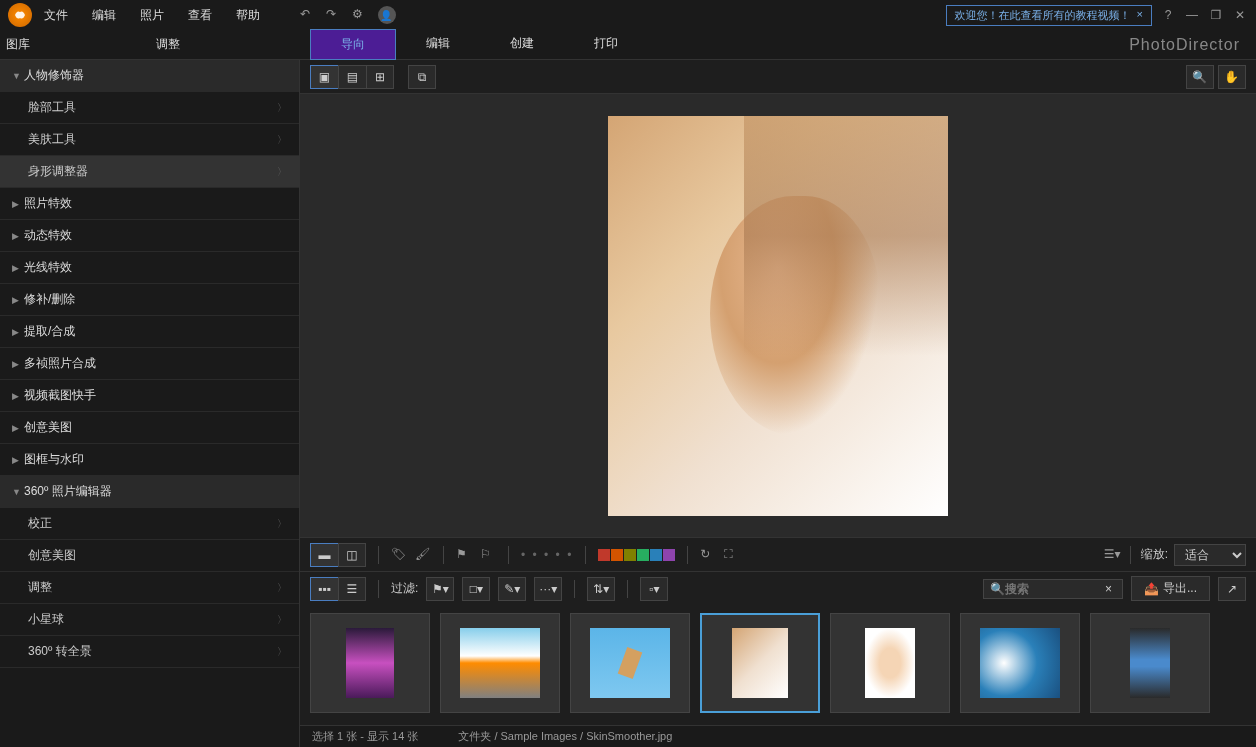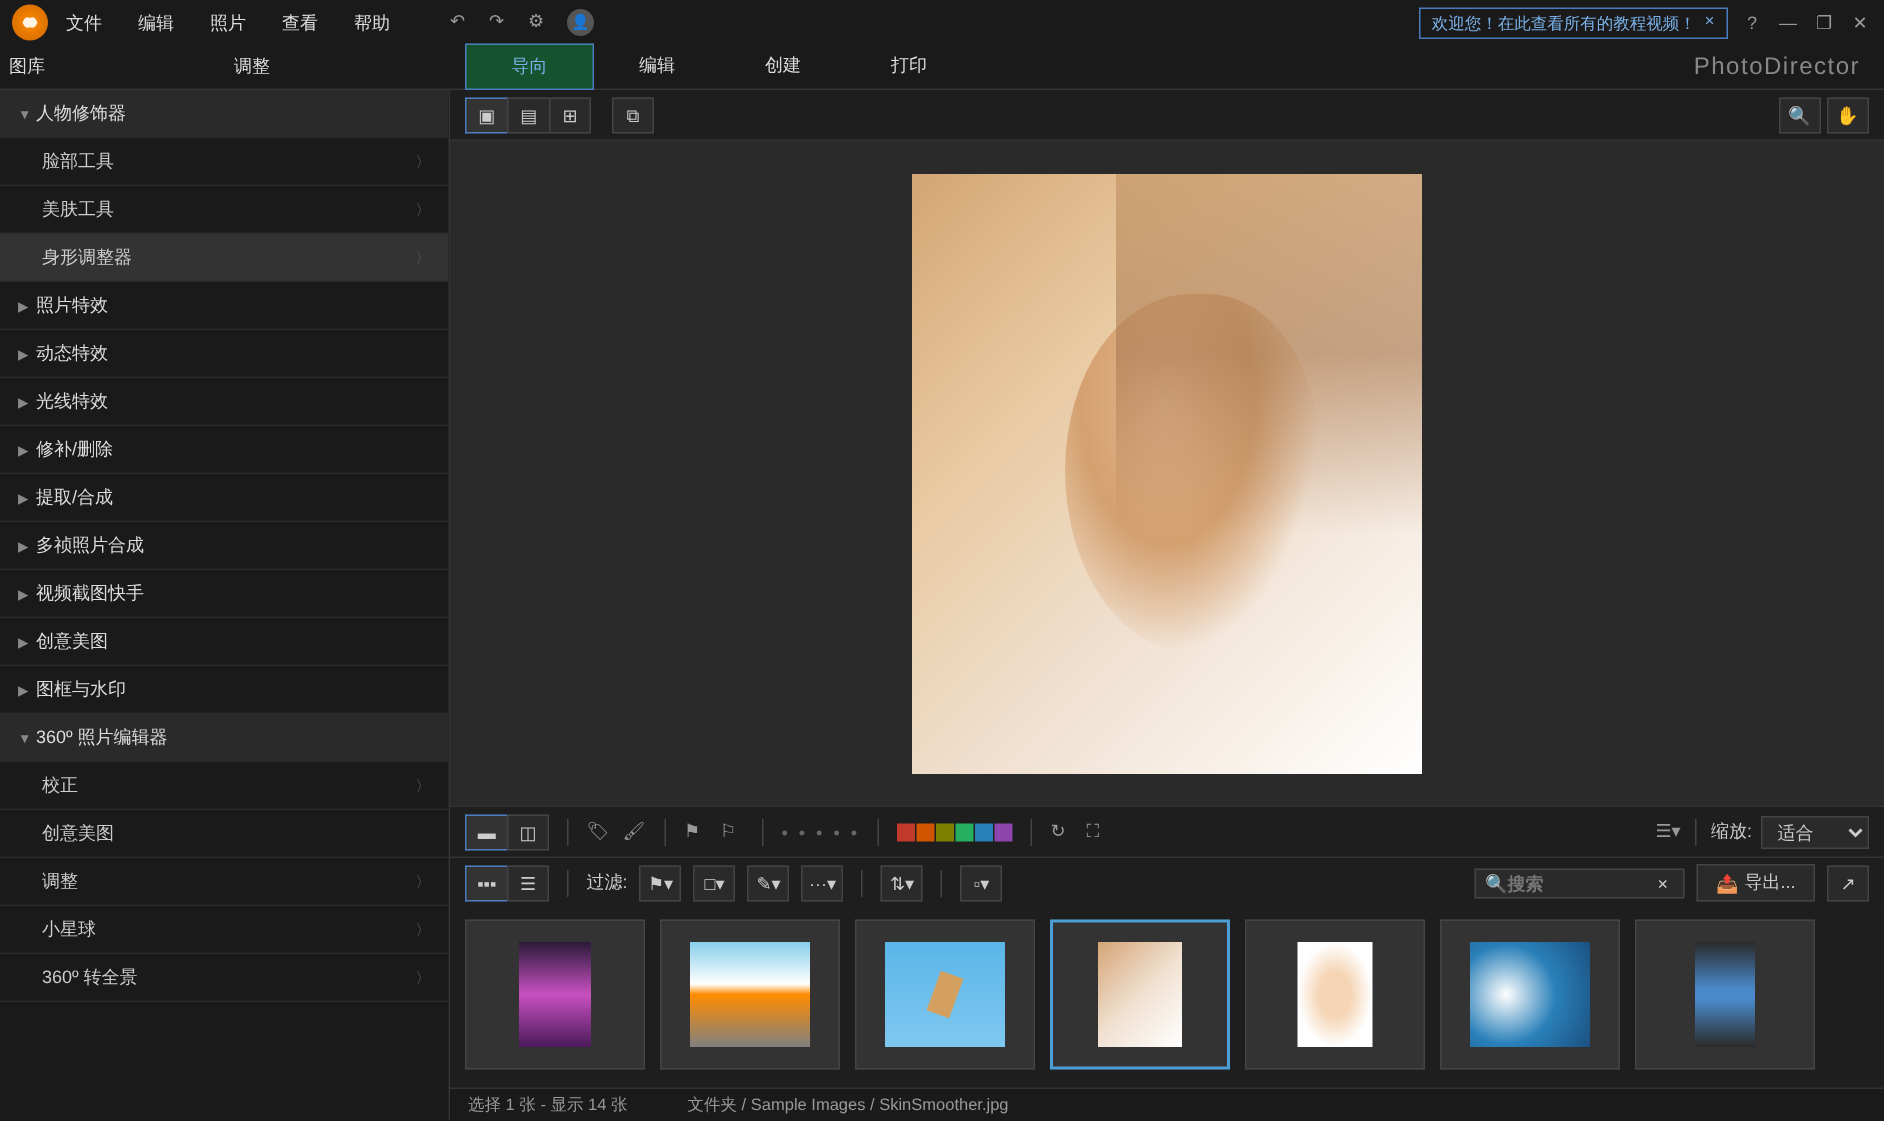--- a/index.html
+++ b/index.html
@@ -11,21 +11,21 @@
 .titlebar-center { flex: 1; display: flex; align-items: center; gap: 10px; margin-left: 40px; }
 .tb-icon { width: 16px; height: 16px; color: #999; cursor: pointer; }
 .titlebar-right { display: flex; align-items: center; gap: 8px; }
 .welcome-banner { border: 1px solid #4a7dc0; padding: 2px 8px; color: #7ab0e8; font-size: 11px; display: flex; align-items: flex-start; gap: 6px; }
 .win-btn { width: 16px; height: 16px; cursor: pointer; color: #999; display: flex; align-items: center; justify-content: center; }
 .tab-row { height: 30px; background: #1a1a1a; display: flex; align-items: center; border-bottom: 1px solid #333; }
 .tab-main { width: 300px; display: flex; }
 .tab-main div { flex: 1; text-align: left; padding: 6px; cursor: pointer; color: #ddd; }
 .tab-nav { display: flex; gap: 0; margin-left: 10px; }
 .tab-nav-item { padding: 6px 30px; cursor: pointer; color: #ddd; }
-.tab-nav-item.active { background: #14532d; border: 1px solid #4a7dc0; color: #7ab0e8; }
+.tab-nav-item.active { background: #4c1d95; border: 1px solid #4a7dc0; color: #7ab0e8; }
 .brand { margin-left: auto; margin-right: 16px; color: #888; font-size: 16px; letter-spacing: 1px; }
 .main { display: flex; height: 687px; }
 .sidebar { width: 300px; background: #1a1a1a; border-right: 1px solid #333; overflow-y: auto; }
 .side-item { padding: 7px 12px; border-bottom: 1px solid #2a2a2a; cursor: pointer; display: flex; align-items: center; color: #ddd; }
 .side-item.expanded { background: #2a2a2a; }
 .side-item .arrow { width: 12px; color: #888; font-size: 9px; }
 .side-sub { padding: 7px 12px 7px 28px; border-bottom: 1px solid #2a2a2a; cursor: pointer; display: flex; align-items: center; color: #ccc; }
 .side-sub.hot { background: #333; }
 .side-sub .chev { margin-left: auto; color: #666; font-size: 10px; }
 .content { flex: 1; background: #2a2a2a; display: flex; flex-direction: column; }

